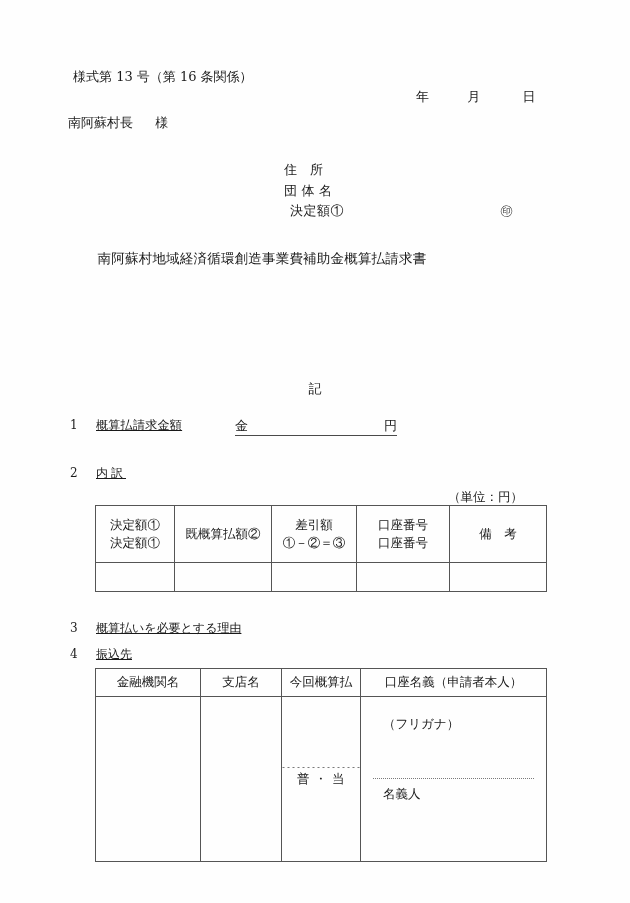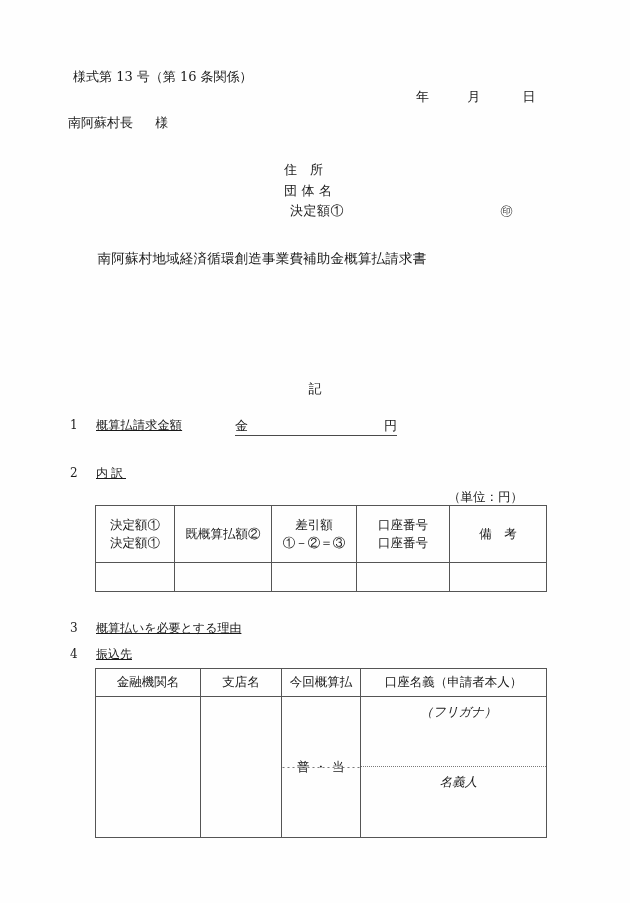--- a/index.html
+++ b/index.html
@@ -156,25 +156,24 @@
   #bank-table {
     left: 95px; top: 668px;
   }
   #bank-table th { height: 27px; }
   #bank-table td.bank-type {
     height: 140px;
     vertical-align: middle;
     letter-spacing: 0.5px;
   }
   #bank-table td.name-cell {
-    padding: 0;
+    padding: 12px;
     vertical-align: top;
-    text-align: center;
+    text-align: left;
     height: 140px;
-    font-style: italic;
   }
   .name-top, .name-bottom {
     display: block;
     box-sizing: border-box;
     padding: 7px 0 0 10px;
     height: 70px;
   }
   .name-top { border-bottom: 1px dotted #7a7a7a; }
   #bank-table td.blank-cell { height: 140px; }
   

